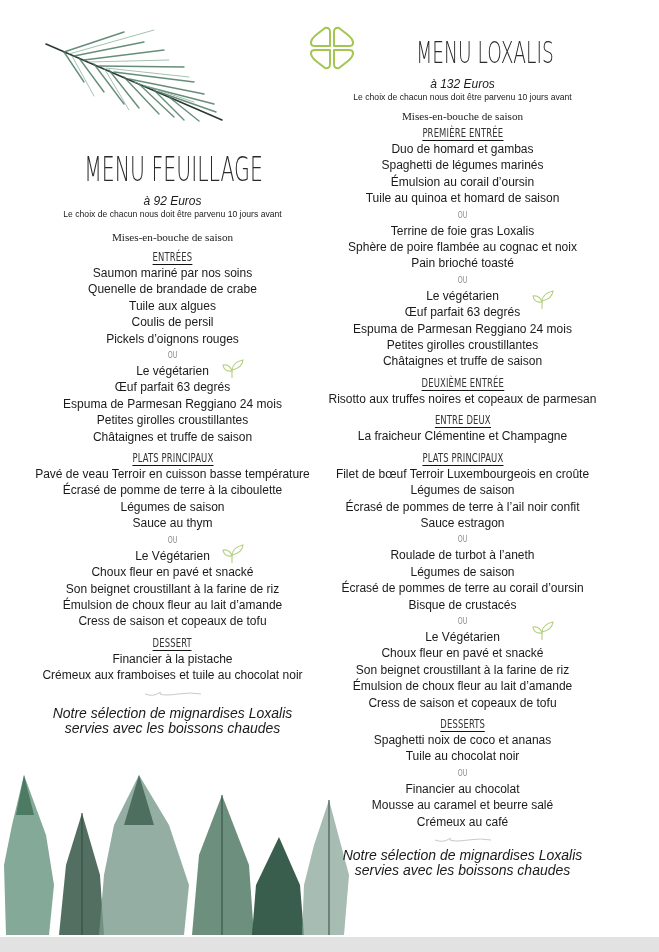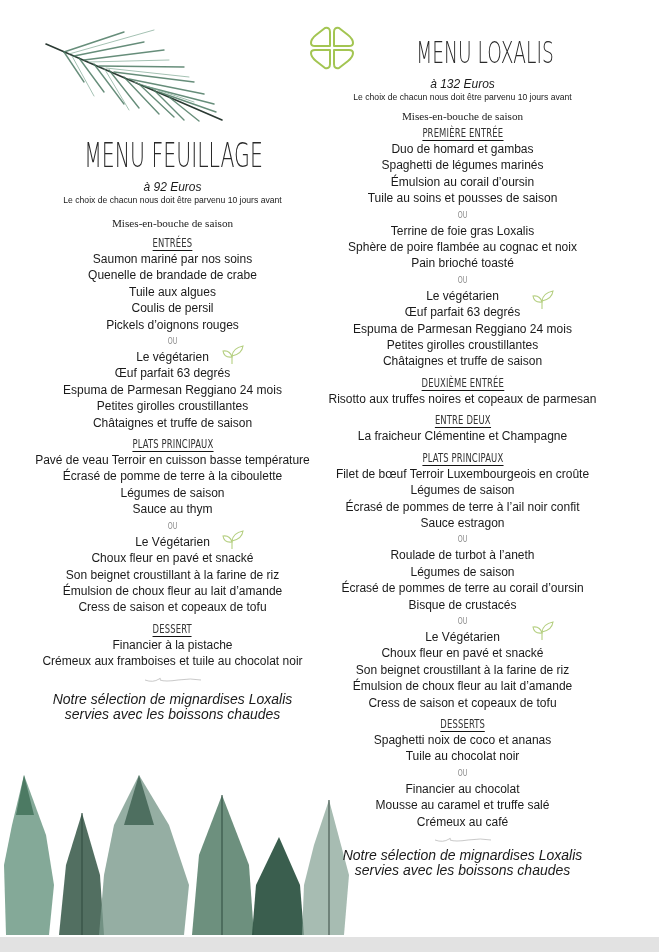--- a/index.html
+++ b/index.html
@@ -6,21 +6,21 @@
   body {
     width:659px; height:952px; overflow:hidden; background:#e6e6e6;
     font-family:"Liberation Sans", sans-serif; color:#1a1a1a;
   }
   .page {
     position:absolute; left:0; top:0; width:659px; height:937px; background:#ffffff; overflow:hidden;
   }
   .bottom-strip { position:absolute; left:0; top:937px; width:659px; height:15px; background:#e2e2e2; }
 
   .col { position:absolute; text-align:center; }
-  .left-col { left:30px; width:285px; top:138px; }
+  .left-col { left:30px; width:285px; top:152px; }
   .right-col { left:320px; width:285px; top:36px; }
 
   .title {
     font-family:"DejaVu Sans", sans-serif; font-weight:200; letter-spacing:0px;
     color:#2a2a2a; transform:scaleX(0.62); transform-origin:center; white-space:nowrap;
   }
   .left-col .title { font-size:33px; line-height:36px; margin-top:0; }
   .right-col .title { font-size:30px; line-height:34px; }
   .price { font-style:italic; font-size:12px; line-height:14px; margin-top:6px; }
   .note-top { font-size:8.6px; line-height:12px; white-space:nowrap; }
@@ -176,21 +176,21 @@
     <div class="title" style="margin-left:45px;">MENU LOXALIS</div>
     <div class="price" style="margin-top:7px;">à 132 Euros</div>
     <div class="note-top">Le choix de chacun nous doit être parvenu 10 jours avant</div>
     <div class="amuse" style="margin-top:6px;">Mises-en-bouche de saison</div>
 
     <div class="section-title" style="margin-top:3px;">PREMIÈRE ENTRÉE</div>
     <div>
       <div class="item">Duo de homard et gambas</div>
       <div class="item">Spaghetti de légumes marinés</div>
       <div class="item">Émulsion au corail d’oursin</div>
-      <div class="item">Tuile au soins et pousses de saison</div>
+      <div class="item">Tuile au quinoa et homard de saison</div>
       <div class="ou">OU</div>
       <div class="item">Terrine de foie gras Loxalis</div>
       <div class="item">Sphère de poire flambée au cognac et noix</div>
       <div class="item">Pain brioché toasté</div>
       <div class="ou">OU</div>
       <div class="item veg-row">
         <span>Le végétarien</span>
         <svg class="leaf" style="left:212px; top:2px;" viewBox="0 0 22 20">
           <g fill="none" stroke="#b5cf80" stroke-width="1.1">
               <path d="M10 19 L10 11"></path>
@@ -238,21 +238,21 @@
       <div class="item">Émulsion de choux fleur au lait d’amande</div>
       <div class="item">Cress de saison et copeaux de tofu</div>
     </div>
 
     <div class="section-title">DESSERTS</div>
     <div>
       <div class="item">Spaghetti noix de coco et ananas</div>
       <div class="item">Tuile au chocolat noir</div>
       <div class="ou">OU</div>
       <div class="item">Financier au chocolat</div>
-      <div class="item">Mousse au caramel et truffe salé</div>
+      <div class="item">Mousse au caramel et beurre salé</div>
       <div class="item">Crémeux au café</div>
     </div>
     <svg class="divider" style="margin:1px auto 0;" viewBox="0 0 60 8">
       <path d="M2 4 Q10 7 16 3 Q18 1 17 4 Q22 6 35 4 Q48 2 58 4" fill="none" stroke="#bbbbbb" stroke-width="0.8"></path>
     </svg>
     <div class="note-bottom">
       <div>Notre sélection de mignardises Loxalis</div>
       <div>servies avec les boissons chaudes</div>
     </div>
   </div>

